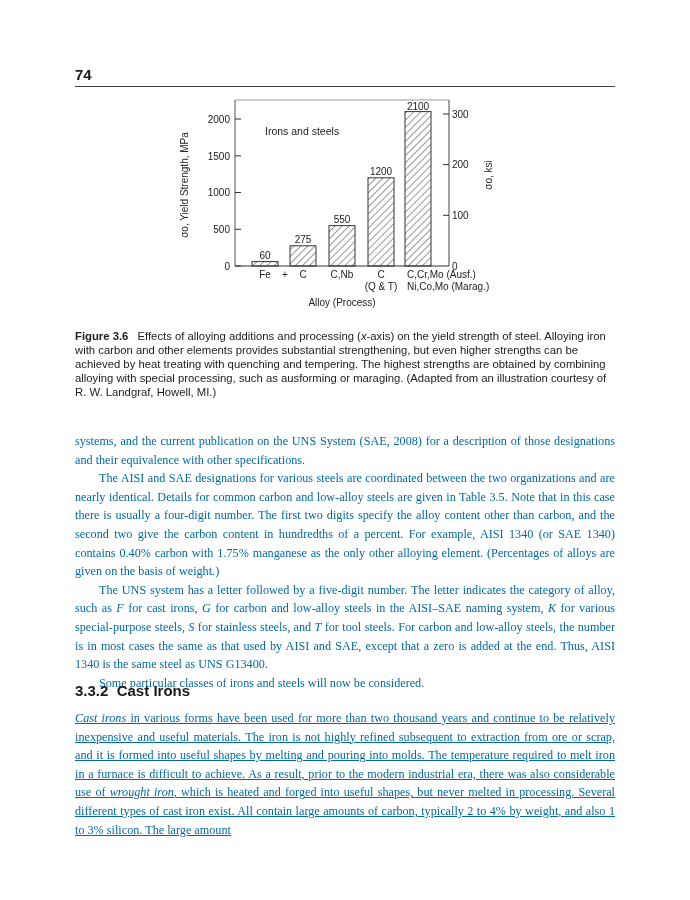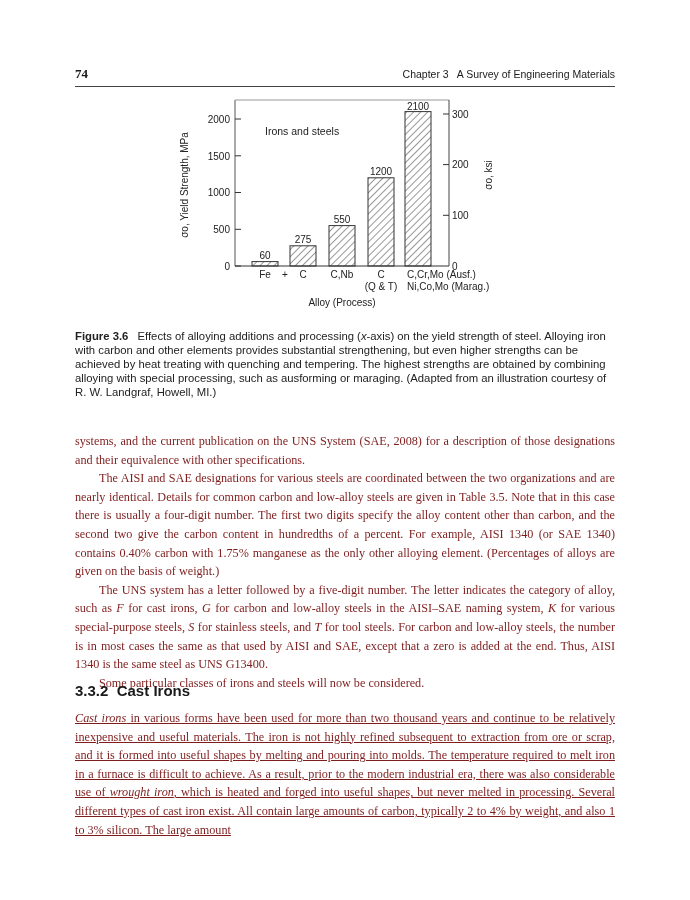--- a/index.html
+++ b/index.html
@@ -1,35 +1,34 @@
 <!DOCTYPE html>
 <html><head>
 <meta charset="utf-8">
 <style>
   html, body { margin: 0; padding: 0; background: #ffffff; }
   body { width: 690px; height: 900px; position: relative; overflow: hidden; color: #1a1a1a; }
   .header { position: absolute; left: 75px; right: 75px; top: 66px; height: 20px; border-bottom: 1px solid #444; font-family: "Liberation Sans", sans-serif; }
-  .page-num { position: absolute; left: 0; top: 0; font-size: 13px; font-weight: bold; font-family: Liberation Serif, serif; }
+  .page-num { position: absolute; left: 0; top: 0; font-size: 15px; font-weight: bold; }
   .running-head { position: absolute; right: 0; top: 2px; font-size: 10.5px; }
   .figure { position: absolute; left: 140px; top: 95px; width: 400px; height: 220px; }
   .figure svg { position: absolute; left: 0; top: 0; }
   .caption { position: absolute; left: 75px; width: 545px; top: 329px; font-family: "Liberation Sans", sans-serif; font-size: 11.3px; line-height: 14px; color: #222; }
   .caption .fig-label { font-weight: bold; margin-right: 6px; }
-  .body-text { position: absolute; left: 75px; width: 540px; font-family: "Liberation Serif", serif; font-size: 12.2px; line-height: 18.6px; color: #7f1d1d; text-align: justify; }
+  .body-text { position: absolute; left: 75px; width: 540px; font-family: "Liberation Serif", serif; font-size: 12.2px; line-height: 18.6px; color: #0369a1; text-align: justify; }
   .body-text p { margin: 0; }
   .body-text p.indent { text-indent: 24px; }
   .section-heading { position: absolute; left: 75px; top: 682px; font-family: "Liberation Sans", sans-serif; font-weight: bold; font-size: 15px; }
   .chart-text { font-family: "Liberation Sans", sans-serif; fill: #222; }
 </style>
 </head>
 <body>
 
 <div class="header">
   <span class="page-num">74</span>
-  <span class="running-head" style="white-space:pre;">Chapter 3   A Survey of Engineering Materials</span>
 </div>
 
 <div class="figure">
   <svg width="400" height="220" viewBox="0 0 400 220" xmlns="http://www.w3.org/2000/svg">
     <defs>
       <pattern id="hatch" patternUnits="userSpaceOnUse" width="5" height="5" patternTransform="rotate(45)">
         <line x1="0" y1="0" x2="0" y2="5" stroke="#333" stroke-width="1"></line>
       </pattern>
     </defs>
 

